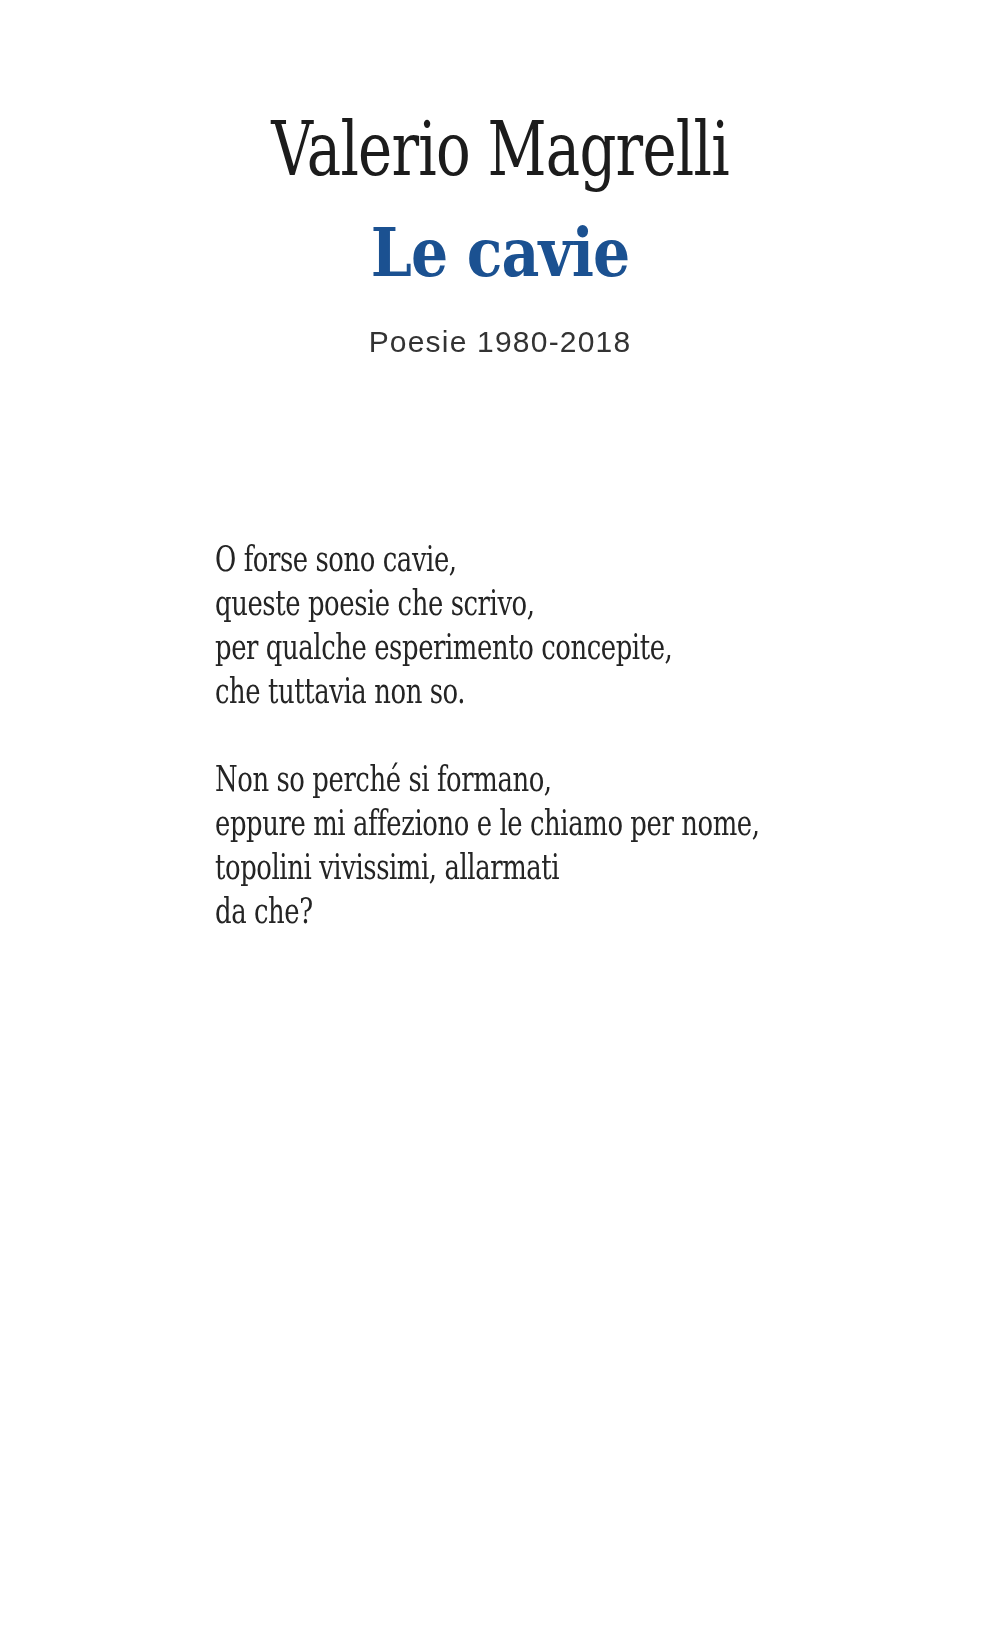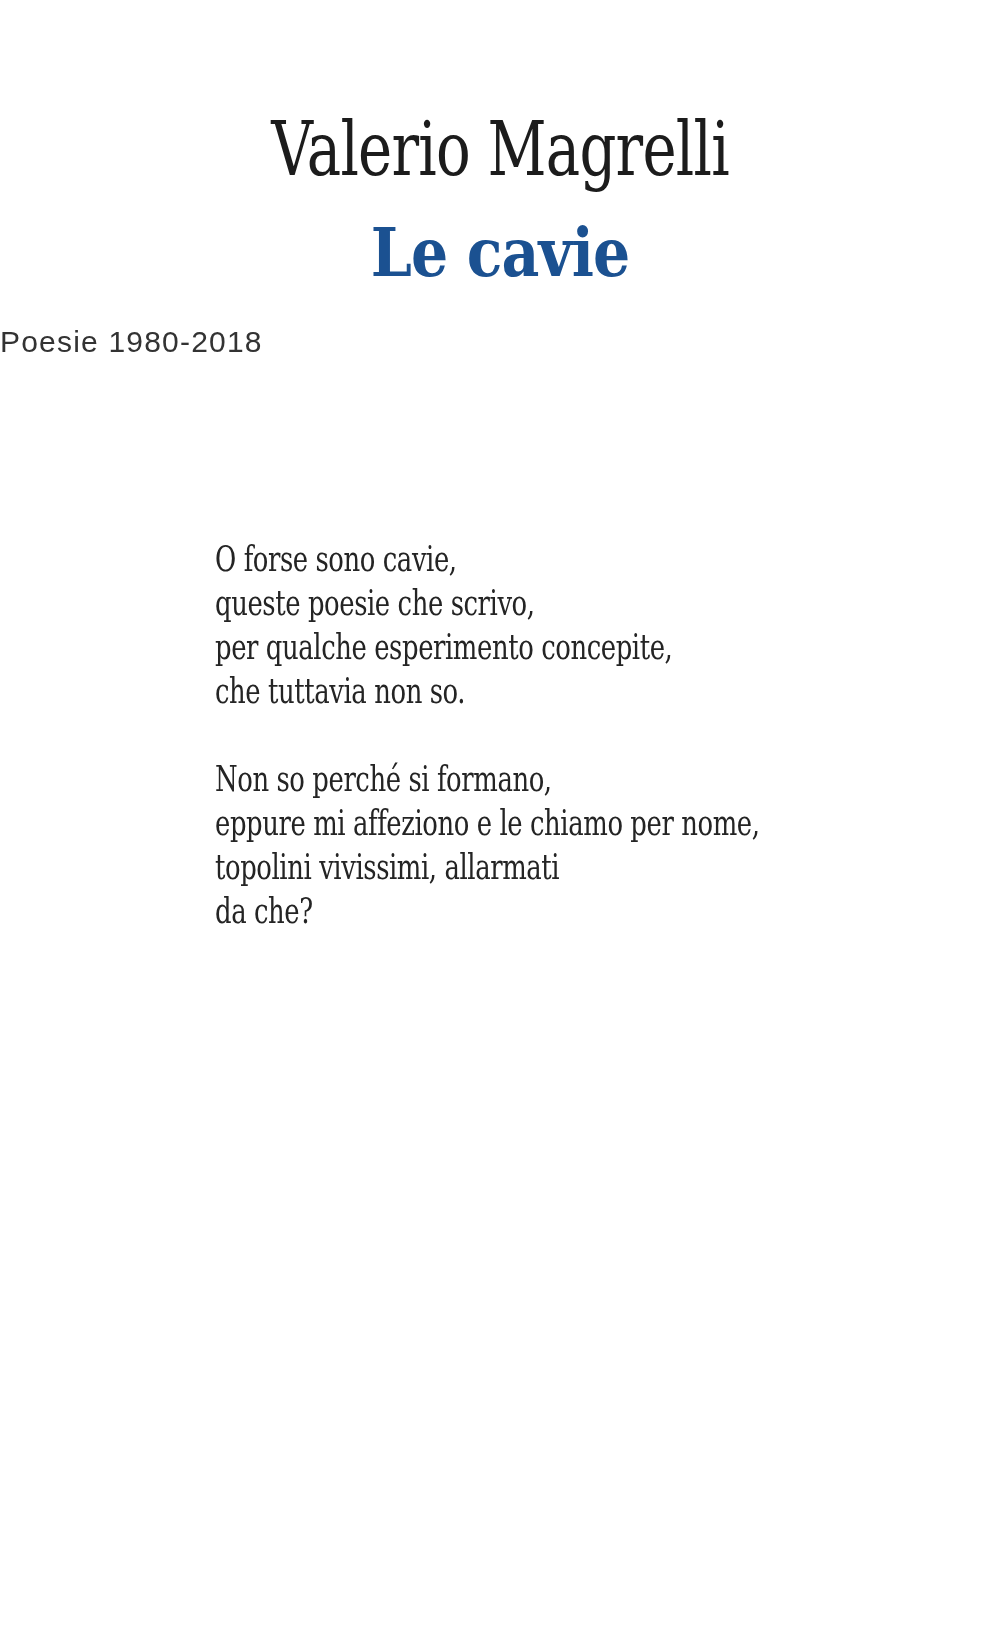--- a/index.html
+++ b/index.html
@@ -42,20 +42,21 @@
     letter-spacing: -1px;
     transform: scaleX(0.86);
     transform-origin: 50% 50%;
     white-space: nowrap;
   }
   .subtitle {
     position: absolute;
     top: 325px;
     left: 0;
     width: 100%;
+    text-align: center;
     font-family: "Liberation Sans", sans-serif;
     font-size: 30px;
     line-height: 1.1;
     font-weight: 400;
     letter-spacing: 1.2px;
     color: #333333;
   }
   .poem {
     position: absolute;
     left: 215px;

